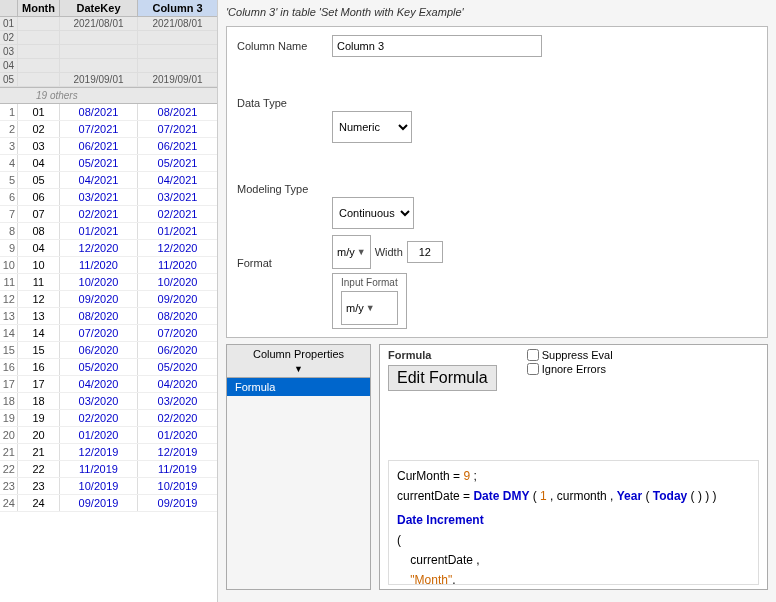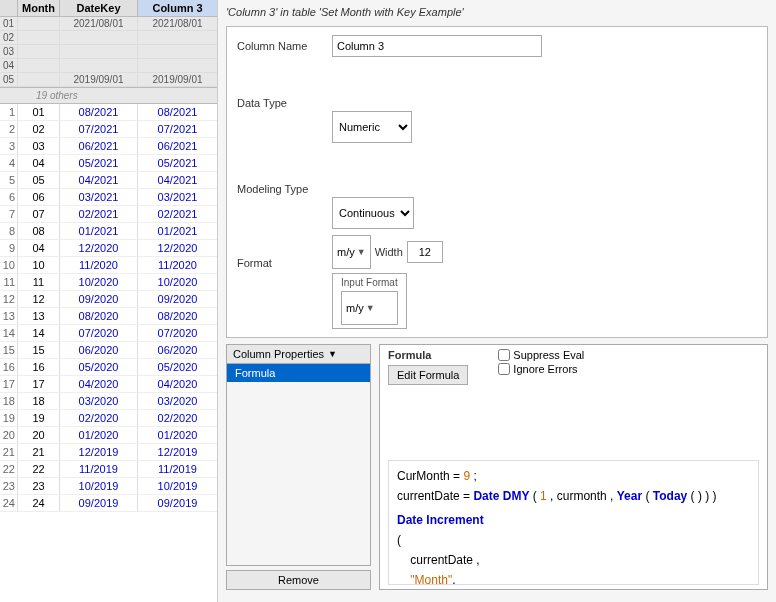--- a/index.html
+++ b/index.html
@@ -214,20 +214,21 @@
 
     .col-props-header {
       display: flex;
       align-items: center;
       background: #e8e8e8;
       border: 1px solid #aaa;
       padding: 3px 6px;
       font-size: 11px;
       cursor: pointer;
       gap: 4px;
+      flex-direction: column;
     }
     .col-props-header .arrow { font-size: 9px; }
 
     .col-props-list {
       border: 1px solid #aaa;
       border-top: none;
       flex: 1;
       min-height: 80px;
     }
 
@@ -247,21 +248,21 @@
       background: #e8e8e8;
       padding: 3px 10px;
       font-size: 11px;
       cursor: pointer;
     }
 
     .edit-formula-btn {
       border: 1px solid #aaa;
       background: #e8e8e8;
       padding: 3px 8px;
-      font-size: 11px;
+      font-size: 16px;
       cursor: pointer;
     }
 
     .formula-options {
       display: flex;
       flex-direction: column;
       gap: 2px;
     }
     .formula-option {
       display: flex;
@@ -556,21 +557,20 @@
     <div class="col-props-left">
       <div class="col-props-header">
         <span>Column Properties</span>
         <span class="arrow">▼</span>
       </div>
       <div class="col-props-list">
         <div class="col-props-item selected">
           <span>Formula</span>
         </div>
       </div>
-      <button class="remove-btn">Remove</button>
     </div>
 
     <div class="col-props-right-wrap" style="flex:1; display:flex; flex-direction:column;">
       <div style="border:1px solid #aaa; padding:4px 8px; flex:1; display:flex; flex-direction:column; background:#fff;">
         <div class="formula-area">
 
           <div style="display:flex; flex-direction:column; align-items:flex-start; gap:4px;">
             <span style="font-size:11px; font-weight:bold; color:#333;">Formula</span>
             <button class="edit-formula-btn">Edit Formula</button>
           </div>

